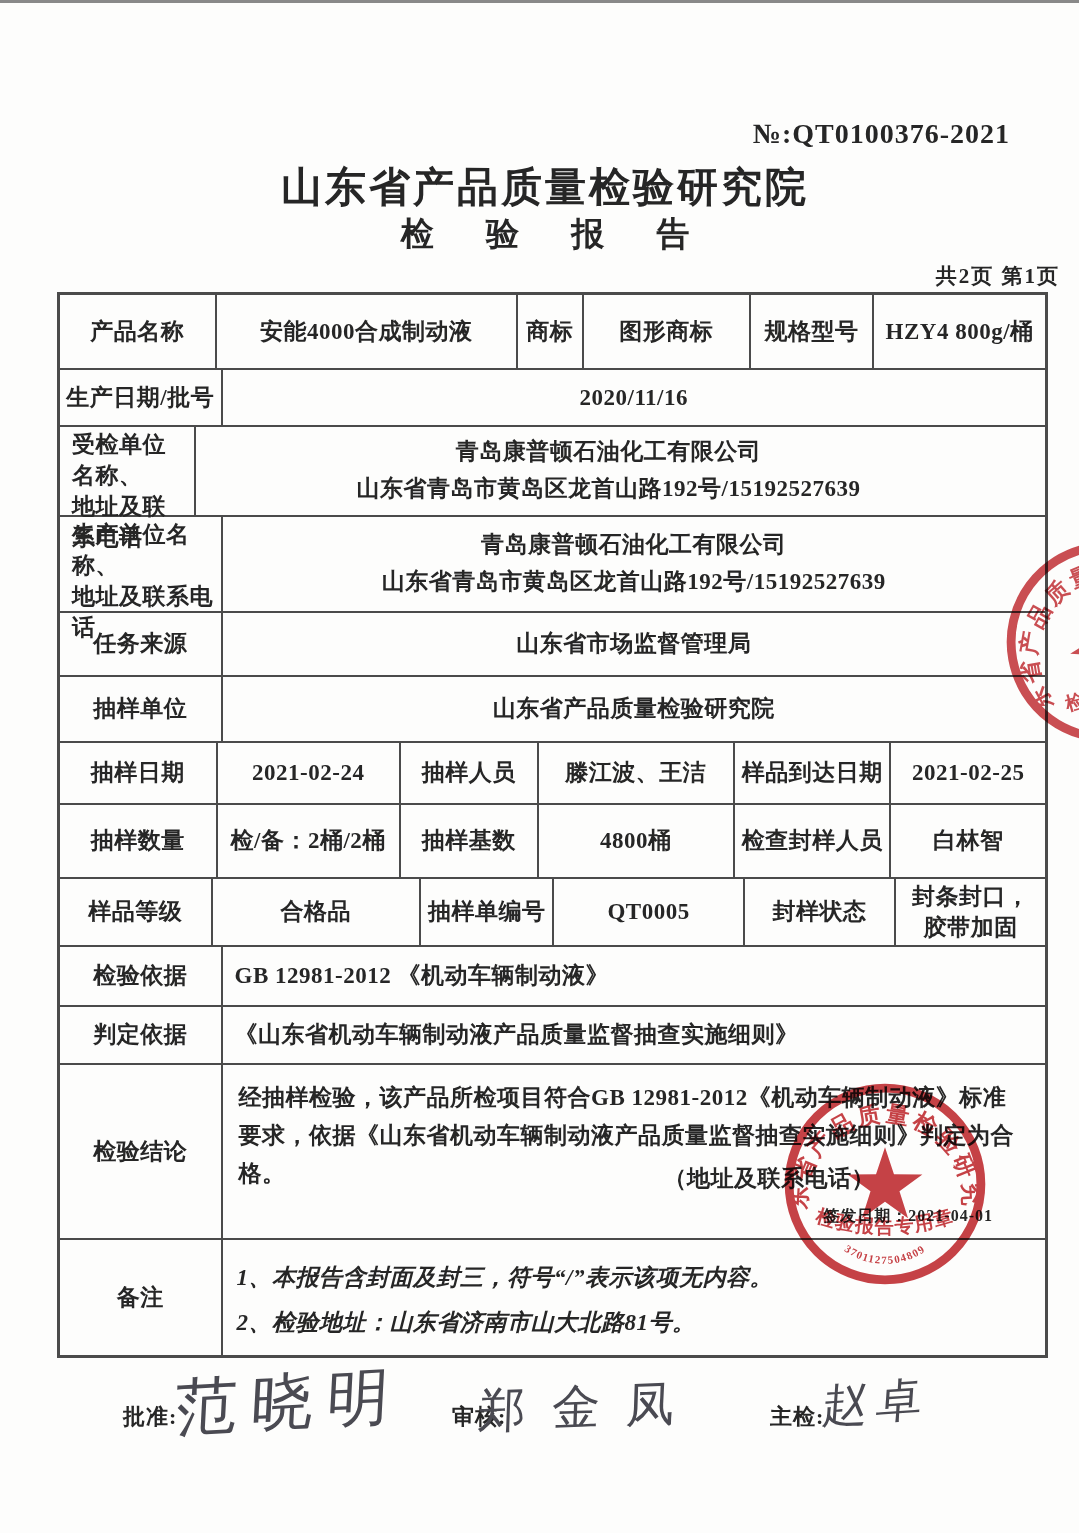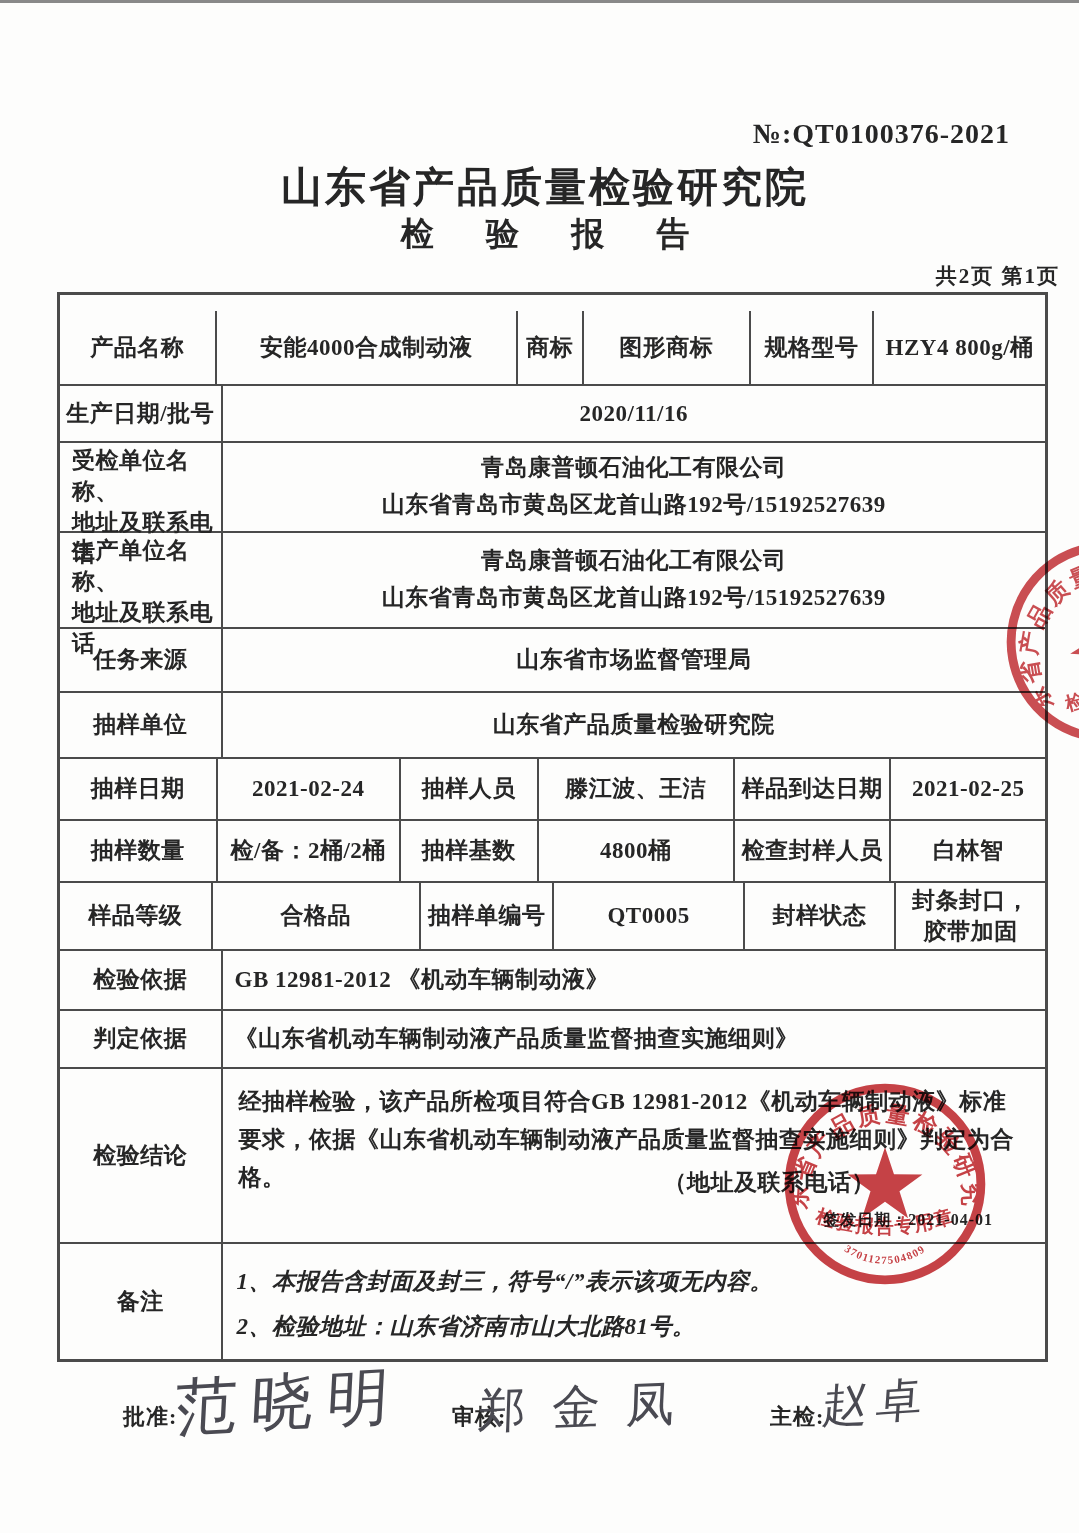--- a/index.html
+++ b/index.html
@@ -40,21 +40,21 @@
     text-align:right;font-size:21px;font-weight:600;letter-spacing:2px;padding-left:12px;
   }
   
   #report-table{
     position:absolute;left:57px;top:292px;width:991px;
     border:3px solid #4b4b4b;
     box-sizing:border-box;
     background:transparent;
   }
   .trow{display:flex;border-top:2px solid #4b4b4b;box-sizing:border-box;}
-  .trow:first-child{border-top:none;margin-top:16px;}
+  .trow:first-child{border-top:none;}
   .tcell{
     box-sizing:border-box;
     border-left:2px solid #4b4b4b;
     display:flex;align-items:center;justify-content:center;
     text-align:center;
     font-size:23px;font-weight:700;
     padding:2px 6px;
     line-height:1.35;
     letter-spacing:.5px;
   }
@@ -146,21 +146,21 @@
       <div class="tcell lbl" style="width:128px">规格型号</div>
       <div class="tcell" style="width:180px">HZY4 800g/桶</div>
     </div>
 
     <div class="trow" style="height:57px">
       <div class="tcell lbl" style="width:161px">生产日期/批号</div>
       <div class="tcell" style="width:827px">2020/11/16</div>
     </div>
 
     <div class="trow" style="height:90px">
-      <div class="tcell lbl cell-left two-line" style="width:161px">
+      <div class="tcell lbl cell-left two-line" style="width:134px">
         <span>受检单位名称、</span>
         <span>地址及联系电话</span>
       </div>
       <div class="tcell two-line val-lines" style="width:827px">
         <span>青岛康普顿石油化工有限公司</span>
         <span>山东省青岛市黄岛区龙首山路192号/15192527639</span>
       </div>
     </div>
 
     <div class="trow" style="height:96px">
@@ -186,21 +186,21 @@
 
     <div class="trow" style="height:62px">
       <div class="tcell lbl" style="width:156px">抽样日期</div>
       <div class="tcell" style="width:184px">2021-02-24</div>
       <div class="tcell lbl" style="width:138px">抽样人员</div>
       <div class="tcell" style="width:197px">滕江波、王洁</div>
       <div class="tcell lbl" style="width:157px">样品到达日期</div>
       <div class="tcell" style="width:156px">2021-02-25</div>
     </div>
 
-    <div class="trow" style="height:62px">
+    <div class="trow" style="height:74px">
       <div class="tcell lbl" style="width:156px">抽样数量</div>
       <div class="tcell" style="width:184px">检/备：2桶/2桶</div>
       <div class="tcell lbl" style="width:138px">抽样基数</div>
       <div class="tcell" style="width:197px">4800桶</div>
       <div class="tcell lbl" style="width:157px">检查封样人员</div>
       <div class="tcell" style="width:156px">白林智</div>
     </div>
 
     <div class="trow" style="height:68px">
       <div class="tcell lbl" style="width:156px">样品等级</div>

